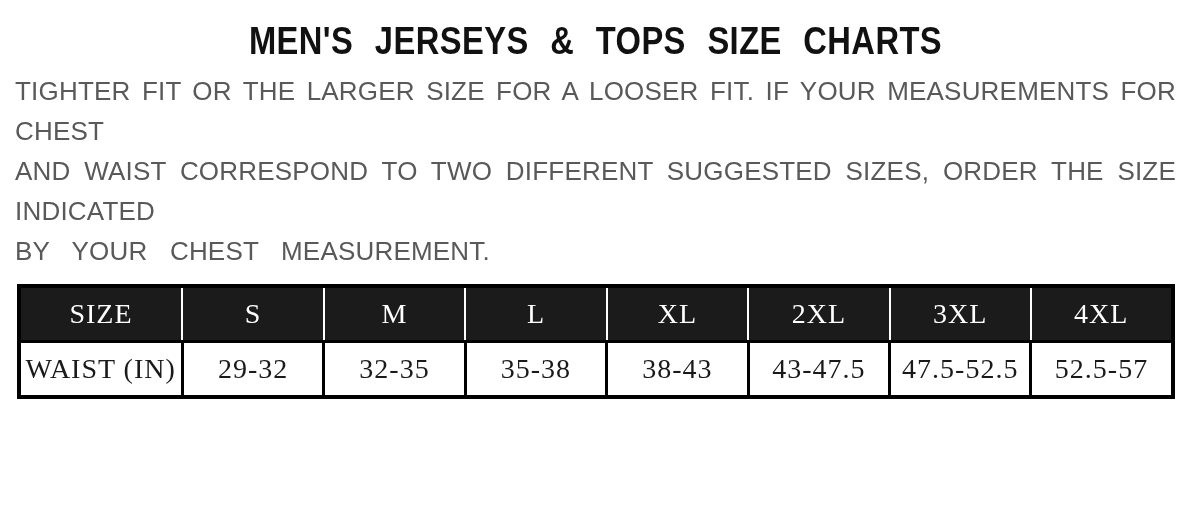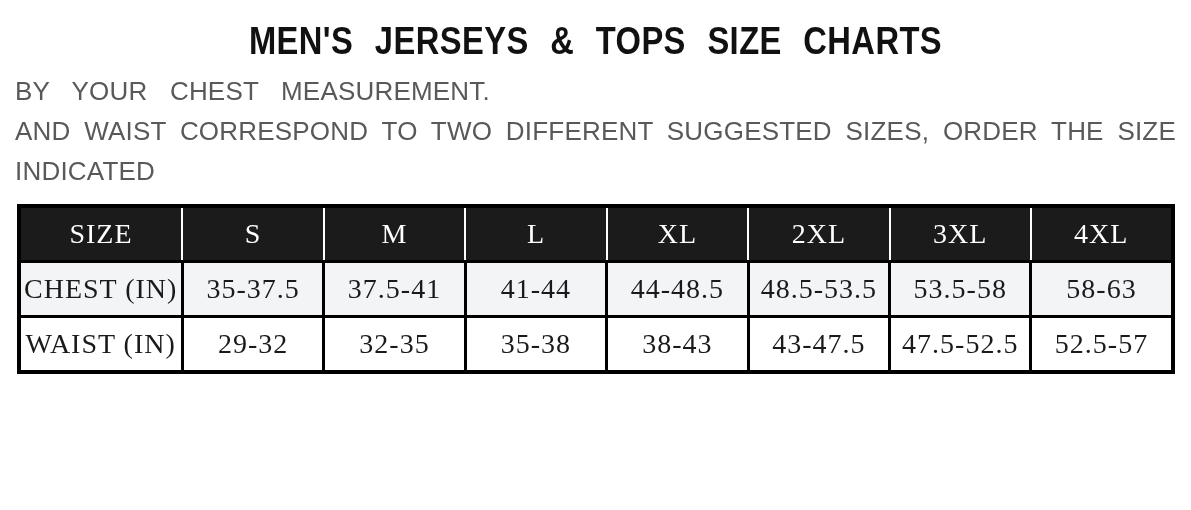--- a/index.html
+++ b/index.html
@@ -73,22 +73,23 @@
   }
   tr.striped td { background: var(--row-stripe-bg, #f3f4f6); }
   tr.plain td   { background: var(--row-plain-bg, #ffffff); }
 </style>
 </head>
 <body>
 
 <h1 class="title">MEN'S JERSEYS &amp; TOPS SIZE CHARTS</h1>
 
 <div class="intro">
+  <div class="intro-line">TIGHTER FIT OR THE LARGER SIZE FOR A LOOSER FIT. IF YOUR MEASUREMENTS FOR CHEST</div>
+  <div class="intro-line">AND WAIST CORRESPOND TO TWO DIFFERENT SUGGESTED SIZES, ORDER THE SIZE INDICATED</div>
   <div class="intro-line last">BY YOUR CHEST MEASUREMENT.</div>
-  <div class="intro-line">AND WAIST CORRESPOND TO TWO DIFFERENT SUGGESTED SIZES, ORDER THE SIZE INDICATED</div>
 </div>
 
 <table class="size-chart">
   <colgroup>
       <col class="size-col">
       <col>
       <col>
       <col>
       <col>
       <col>
@@ -101,30 +102,20 @@
         <th>S</th>
         <th>M</th>
         <th>L</th>
         <th>XL</th>
         <th>2XL</th>
         <th>3XL</th>
         <th>4XL</th>
       </tr>
   </thead>
   <tbody>
-      <tr class="striped">
-        <td>CHEST (IN)</td>
-        <td>35-37.5</td>
-        <td>37.5-41</td>
-        <td>41-44</td>
-        <td>44-48.5</td>
-        <td>48.5-53.5</td>
-        <td>53.5-58</td>
-        <td>58-63</td>
-      </tr>
       <tr class="plain">
         <td>WAIST (IN)</td>
         <td>29-32</td>
         <td>32-35</td>
         <td>35-38</td>
         <td>38-43</td>
         <td>43-47.5</td>
         <td>47.5-52.5</td>
         <td>52.5-57</td>
       </tr>

